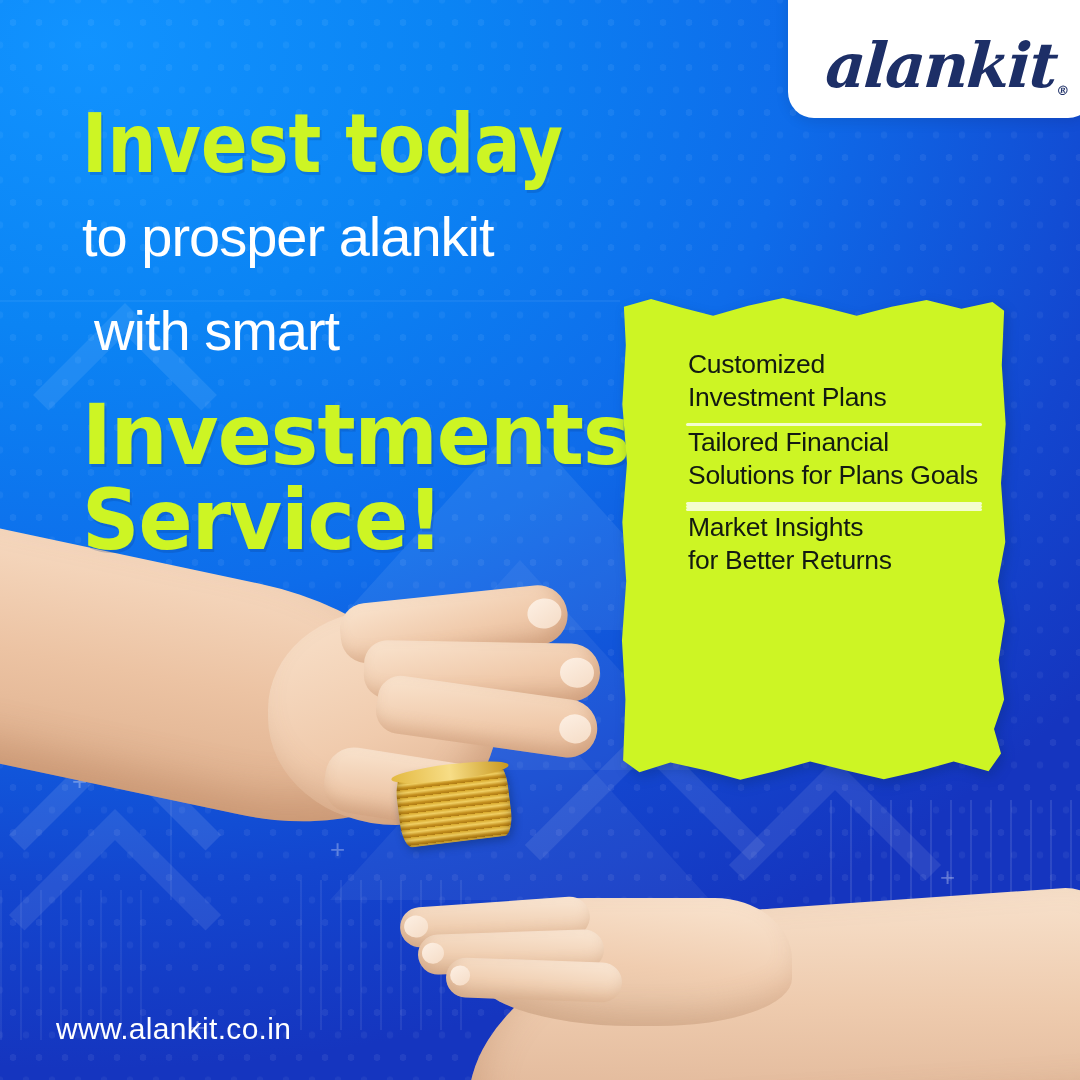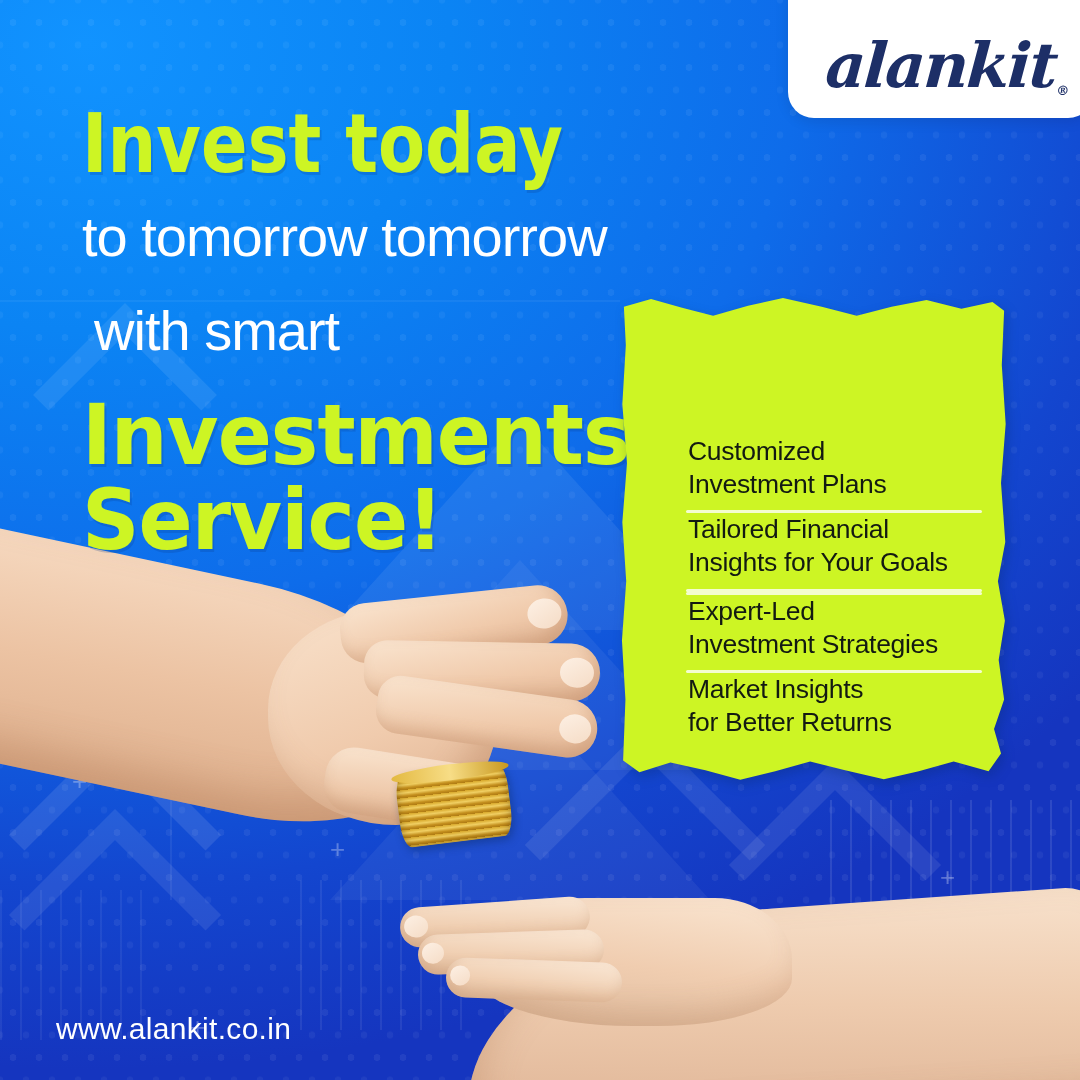--- a/index.html
+++ b/index.html
@@ -163,21 +163,21 @@
       40% 96.6%, 31% 98.3%, 22% 96.4%, 13% 94.8%, 5% 96.8%,
       0.8% 94.4%,
       1.4% 82%, 0.5% 70%, 1.6% 58%, 0.6% 46%, 1.8% 34%,
       0.6% 22%, 1.5% 10%
     );
   }
   .panel-list{
     position:absolute; inset:0;
     padding:52px 18px 40px 68px;
     display:flex; flex-direction:column;
-    justify-content:flex-end;
+    justify-content:flex-start;
   }
   .feature{
     color:#131a12;
     font-family:"Liberation Sans", sans-serif;
     font-size:26.5px;
     font-weight:400;
     line-height:1.25;
     letter-spacing:-0.3px;
     padding-bottom:9px;
     white-space:pre-line;
@@ -339,39 +339,37 @@
 
   <div class="logo-panel">
     <div class="logo-word">
       <span>alankit</span><span class="reg">®</span>
     </div>
   </div>
 
   <div class="headline">
     <span class="h-accent">Invest today</span>
     <div class="gap-a"></div>
-    <span class="h-sub">to tomorrow tomorrow</span>
+    <span class="h-sub">to prosper alankit</span>
     <span class="h-sub l2">with smart</span>
     <div class="gap-b"></div>
     <span class="h-big">Investments</span>
     <span class="h-big">Service!</span>
   </div>
 
   <div class="panel-wrap">
     <div class="panel-bg"></div>
     <div class="panel-list">
       <div class="feature">Customized
 Investment Plans</div>
       <div class="fsep"></div>
       <div class="feature">Tailored Financial
-Insights for Your Goals</div>
+Solutions for Plans Goals</div>
       <div class="fsep"></div>
       <div class="fsep"></div>
-      <div class="feature">Expert-Led
-Investment Strategies</div>
       <div class="fsep"></div>
       <div class="feature">Market Insights
 for Better Returns</div>
     </div>
   </div>
 
   <div class="arm-left"></div>
   <div class="hand-left">
     <div class="palmL"></div>
     <div class="fing f1">

